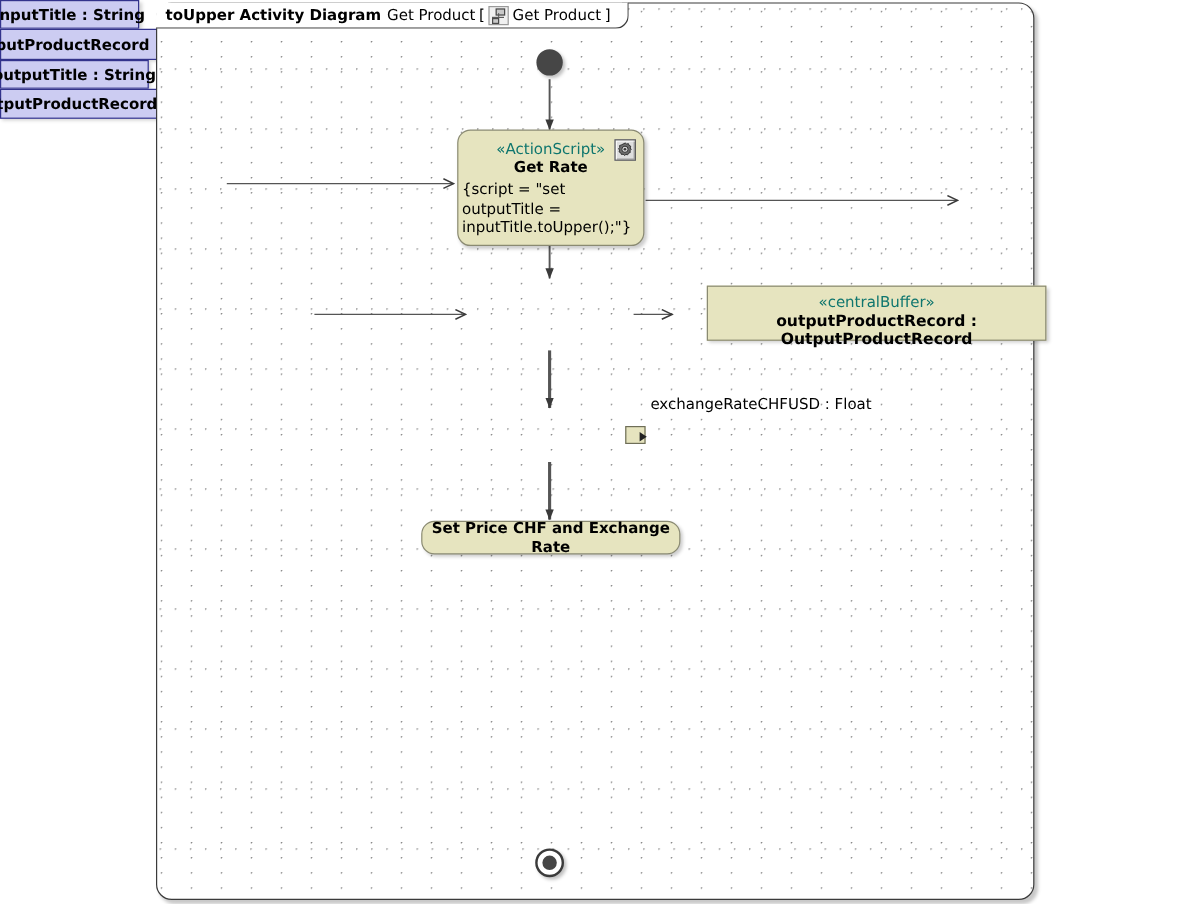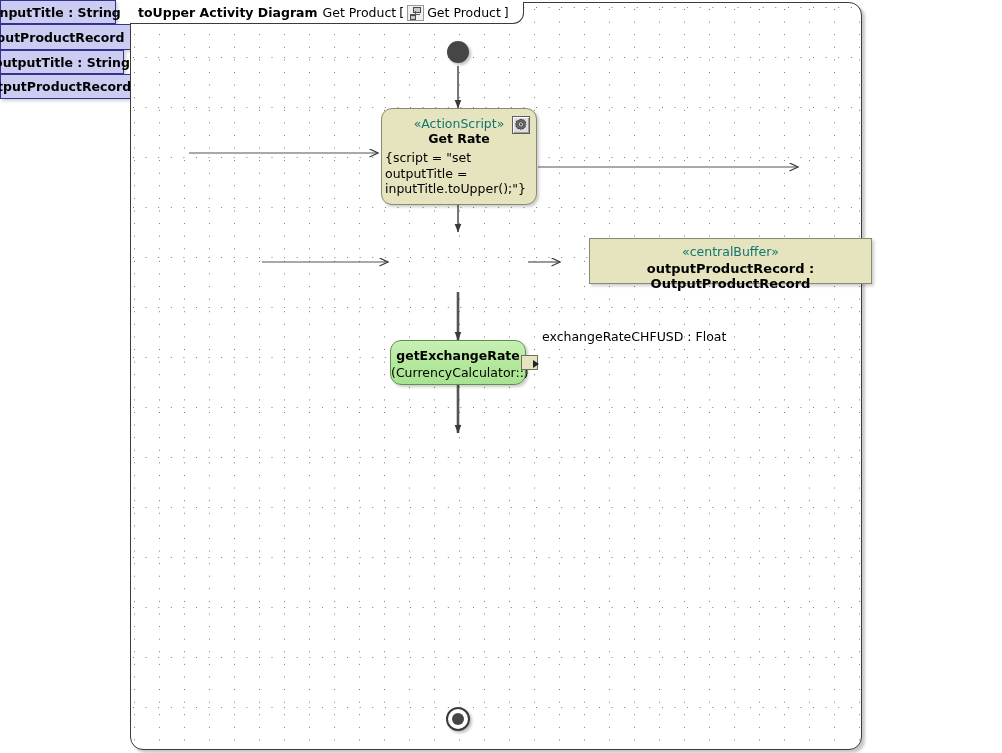--- a/index.html
+++ b/index.html
@@ -346,29 +346,28 @@
       </svg>
     </div>
   </div>
 
 
   <div class="node buffer" style="left:561px; top:238px; width:283px; height:46px;">
     <div class="stereo">«centralBuffer»</div>
     <div class="bname">outputProductRecord : OutputProductRecord</div>
   </div>
 
-  <div class="node callgreen" style="left:390px; top:340px; width:136px; height:45px;">
-    <div class="cname">getExchangeRate</div>
-    <div class="csub">(CurrencyCalculator::)</div>
-  </div>
   <div class="pin" style="left:521px; top:355px;">
     <span class="arr"></span>
   </div>
   <div class="pin-label" style="left:542px; top:329px;">exchangeRateCHFUSD : Float</div>
 
+  <div class="node action" style="left:351px; top:434px; width:216px; height:28px; display:flex; align-items:center; justify-content:center;">
+    <div class="nodename">Set Price CHF and Exchange Rate</div>
+  </div>
 
   <div class="final" style="left:446px; top:707px;"></div>
 
   <div class="param" style="left:73px; top:141px; width:116px; height:24px;">
     <span>inputTitle : String</span>
   </div>
 
   <div class="param" style="left:-1px; top:249px; width:263px; height:26px;">
     <span>inputProductRecord : InputProductRecord</span>
   </div>

